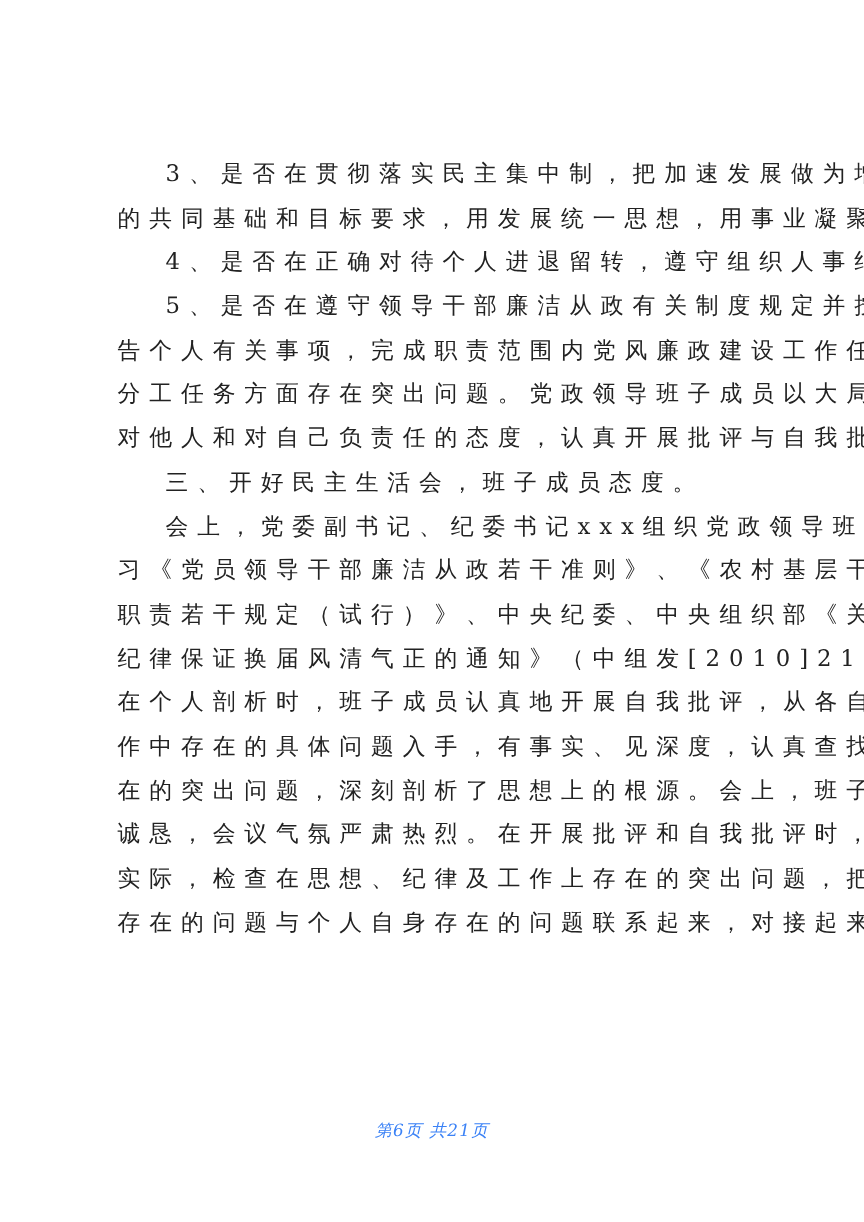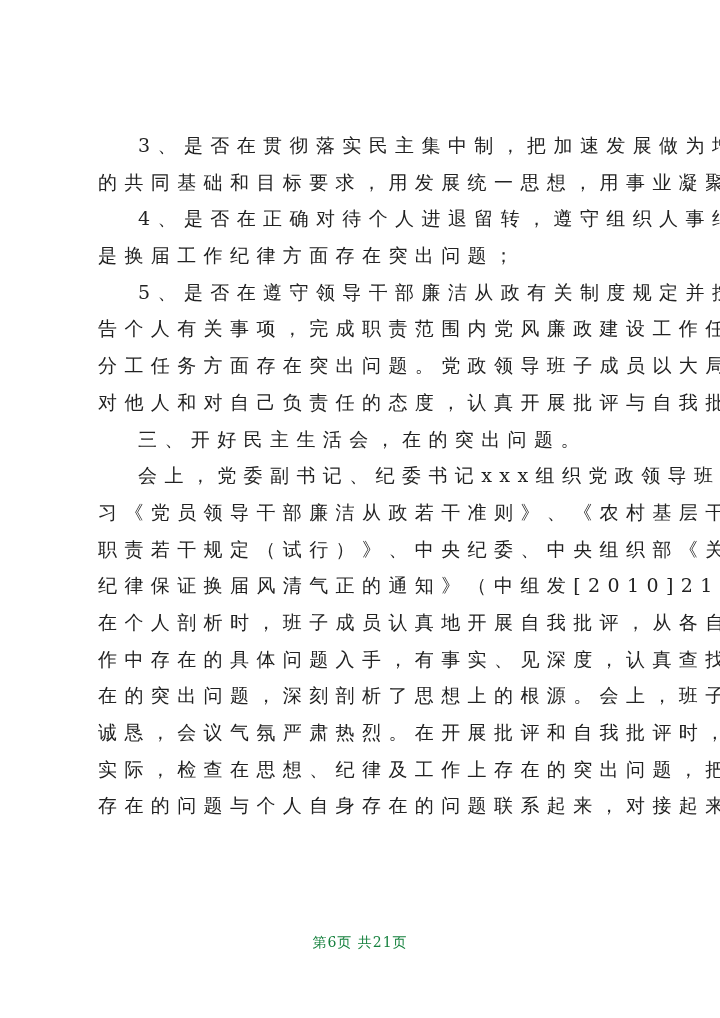--- a/index.html
+++ b/index.html
@@ -9,37 +9,36 @@
   }
   .page { position: absolute; left: 0; top: 0; width: 720px; height: 1018px; }
   .body-text { position: absolute; left: 98px; top: 127px; width: 540px; }
   .line {
     height: 36.7px; line-height: 36.7px; font-size: 19px; letter-spacing: 7.4px;
     white-space: nowrap; color: #222;
   }
   .indent { padding-left: 40px; }
   .footer {
     position: absolute; left: 0; width: 720px; top: 934px; text-align: center;
-    font-size: 14px; color: #15803d; letter-spacing: 1px;
+    font-size: 14px; color: #3b82f6; letter-spacing: 1px; font-style: italic;
   }
 </style>
 </head>
 <body>
 
 <div class="page">
   <div class="body-text" id="body-text">
       <div class="line indent">3、是否在贯彻落实民主集中制，把加速发展做为增进团结</div>
       <div class="line">的共同基础和目标要求，用发展统一思想，用事业凝聚班子方面</div>
       <div class="line indent">4、是否在正确对待个人进退留转，遵守组织人事纪律尤其</div>
-      <div class="line">是换届工作纪律方面存在突出问题；</div>
       <div class="line indent">5、是否在遵守领导干部廉洁从政有关制度规定并按要求报</div>
       <div class="line">告个人有关事项，完成职责范围内党风廉政建设工作任务及落实</div>
       <div class="line">分工任务方面存在突出问题。党政领导班子成员以大局为重，以</div>
       <div class="line">对他人和对自己负责任的态度，认真开展批评与自我批评，使自</div>
-      <div class="line indent">三、开好民主生活会，在的突出问题。</div>
+      <div class="line indent">三、开好民主生活会，班子成员态度。</div>
       <div class="line indent">会上，党委副书记、纪委书记xxx组织党政领导班子成员学</div>
       <div class="line">习《党员领导干部廉洁从政若干准则》、《农村基层干部廉洁履行</div>
       <div class="line">职责若干规定（试行）》、中央纪委、中央组织部《关于严肃换届</div>
       <div class="line">纪律保证换届风清气正的通知》（中组发[2010]21号）等文件。</div>
       <div class="line">在个人剖析时，班子成员认真地开展自我批评，从各自分管的工</div>
       <div class="line">作中存在的具体问题入手，有事实、见深度，认真查找了自身存</div>
       <div class="line">在的突出问题，深刻剖析了思想上的根源。会上，班子成员态度</div>
       <div class="line">诚恳，会议气氛严肃热烈。在开展批评和自我批评时，紧密联系</div>
       <div class="line">实际，检查在思想、纪律及工作上存在的突出问题，把班子集体</div>
       <div class="line">存在的问题与个人自身存在的问题联系起来，对接起来，自觉承</div>

